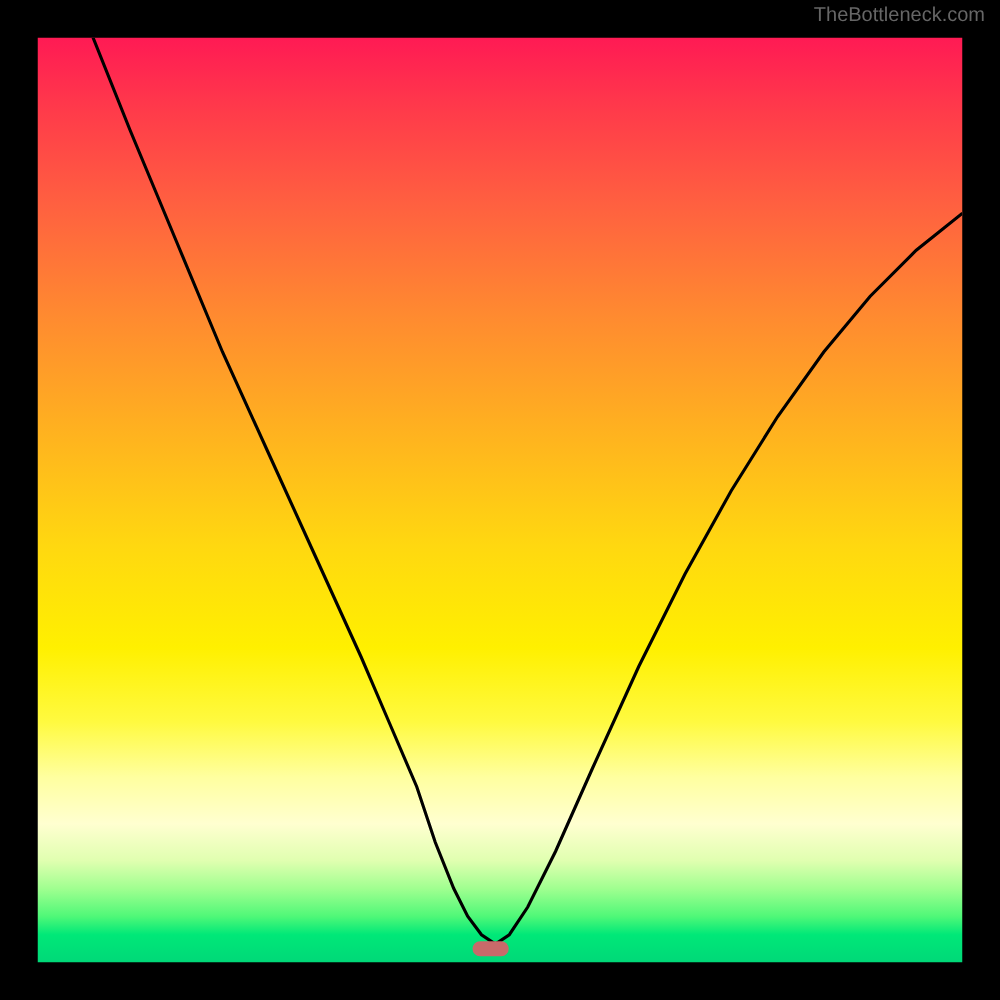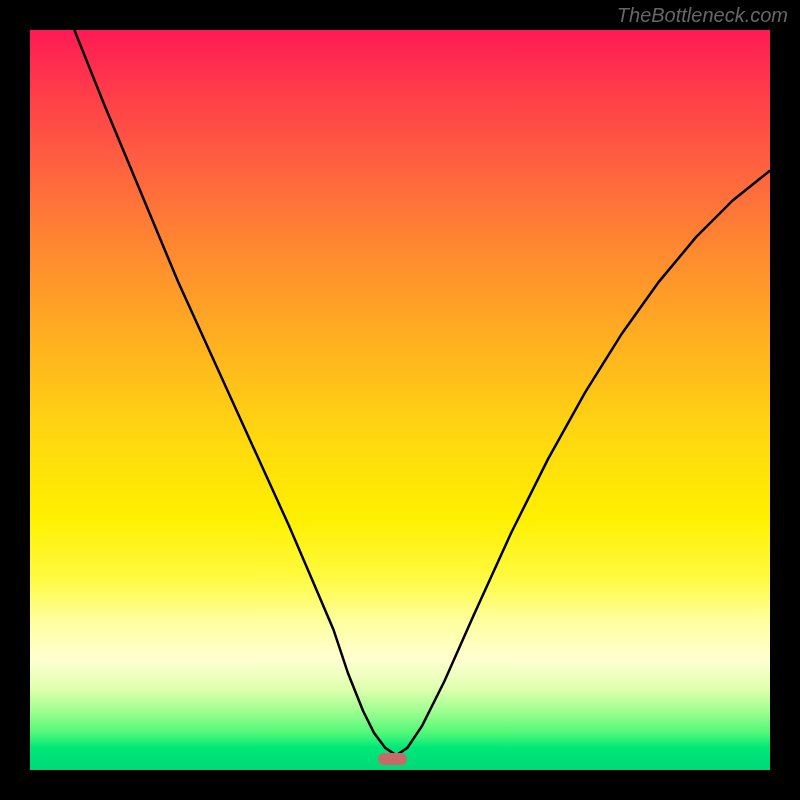--- a/index.html
+++ b/index.html
@@ -9,24 +9,23 @@
     height: 800px;
     background: #000;
     position: relative;
     font-family: Arial, sans-serif;
   }
   .watermark {
     position: absolute;
     top: 4px;
     right: 12px;
     color: #666;
-    font-size: 20px;
+    font-size: 16px;
     font-weight: 500;
     z-index: 10;
-    font-style: italic;
   }
   .plot-area {
     position: absolute;
     left: 30px;
     top: 30px;
     width: 740px;
     height: 740px;
     overflow: hidden;
   }
   .gradient-bg {

